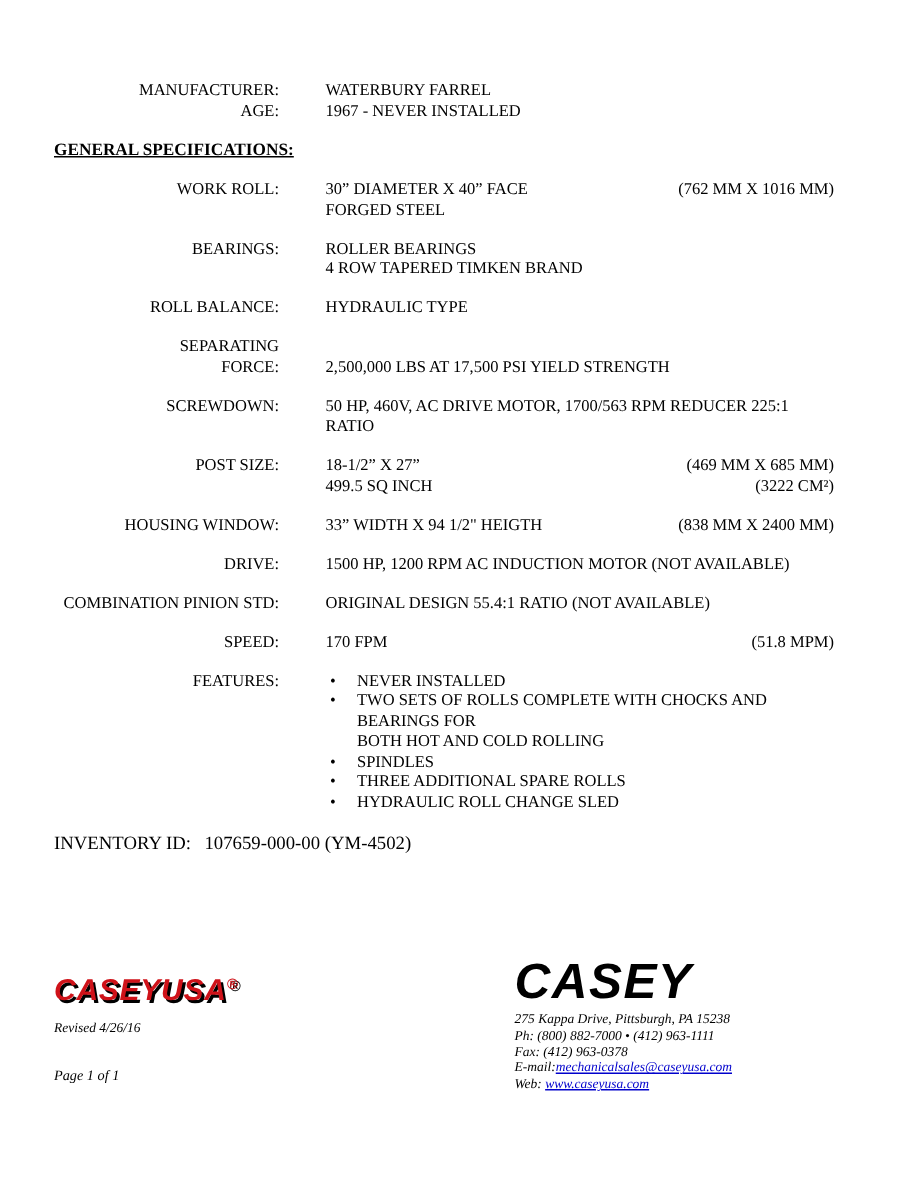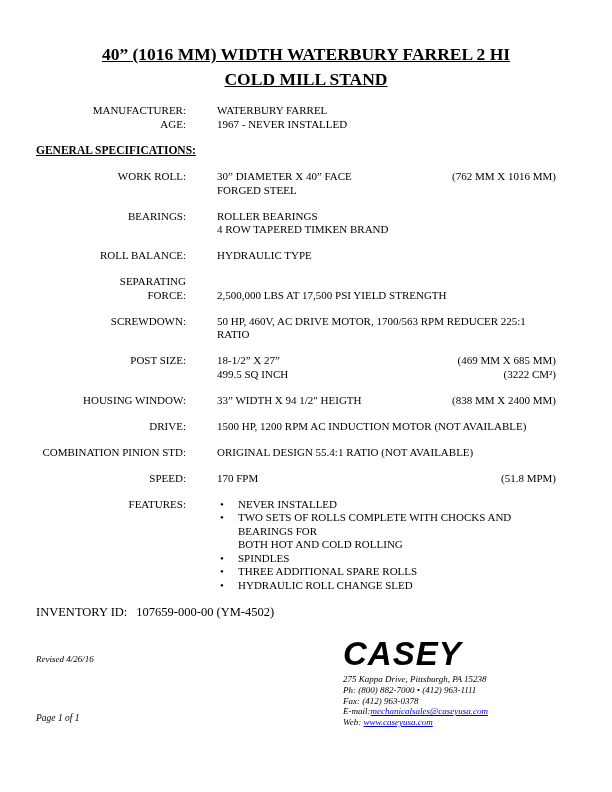--- a/index.html
+++ b/index.html
@@ -80,24 +80,20 @@
     letter-spacing:1px;
   }
   .addr { font-style:italic; font-size:9px; line-height:10.8px; margin-top:3px; }
   .addr a { color:#0000cc; text-decoration:underline; cursor:pointer; }
 </style>
 </head>
 <body>
 
 <div class="page">
 
-  <div class="title">
-    <div><span class="tline">40” (1016 MM) WIDTH WATERBURY FARREL 2 HI</span></div>
-    <div><span class="tline">COLD MILL STAND</span></div>
-  </div>
 
   <div class="rows">
     <div class="row">
       <div class="lbl">MANUFACTURER:</div>
       <div class="vals">
           <div class="vline">
             <span class="val">WATERBURY FARREL</span>
           </div>
         </div>
     </div>
@@ -250,20 +246,21 @@
       </div>
     </div>
 
   </div>
 
   <div class="inventory">
     <span>INVENTORY ID:</span><span class="inv-val">107659-000-00 (YM-4502)</span>
   </div>
 
   <div class="footer-left">
+    <div class="logo-caseyusa"><span>CASEYUSA</span><sup>®</sup></div>
     <div class="revised">Revised 4/26/16</div>
   </div>
   <div class="pageno">Page 1 of 1</div>
 
   <div class="footer-right">
     <div class="logo-casey">CASEY</div>
     <div class="addr">
       <div>275 Kappa Drive,  Pittsburgh, PA  15238</div>
       <div>Ph:  (800) 882-7000 • (412) 963-1111</div>
       <div>Fax: (412) 963-0378</div>

